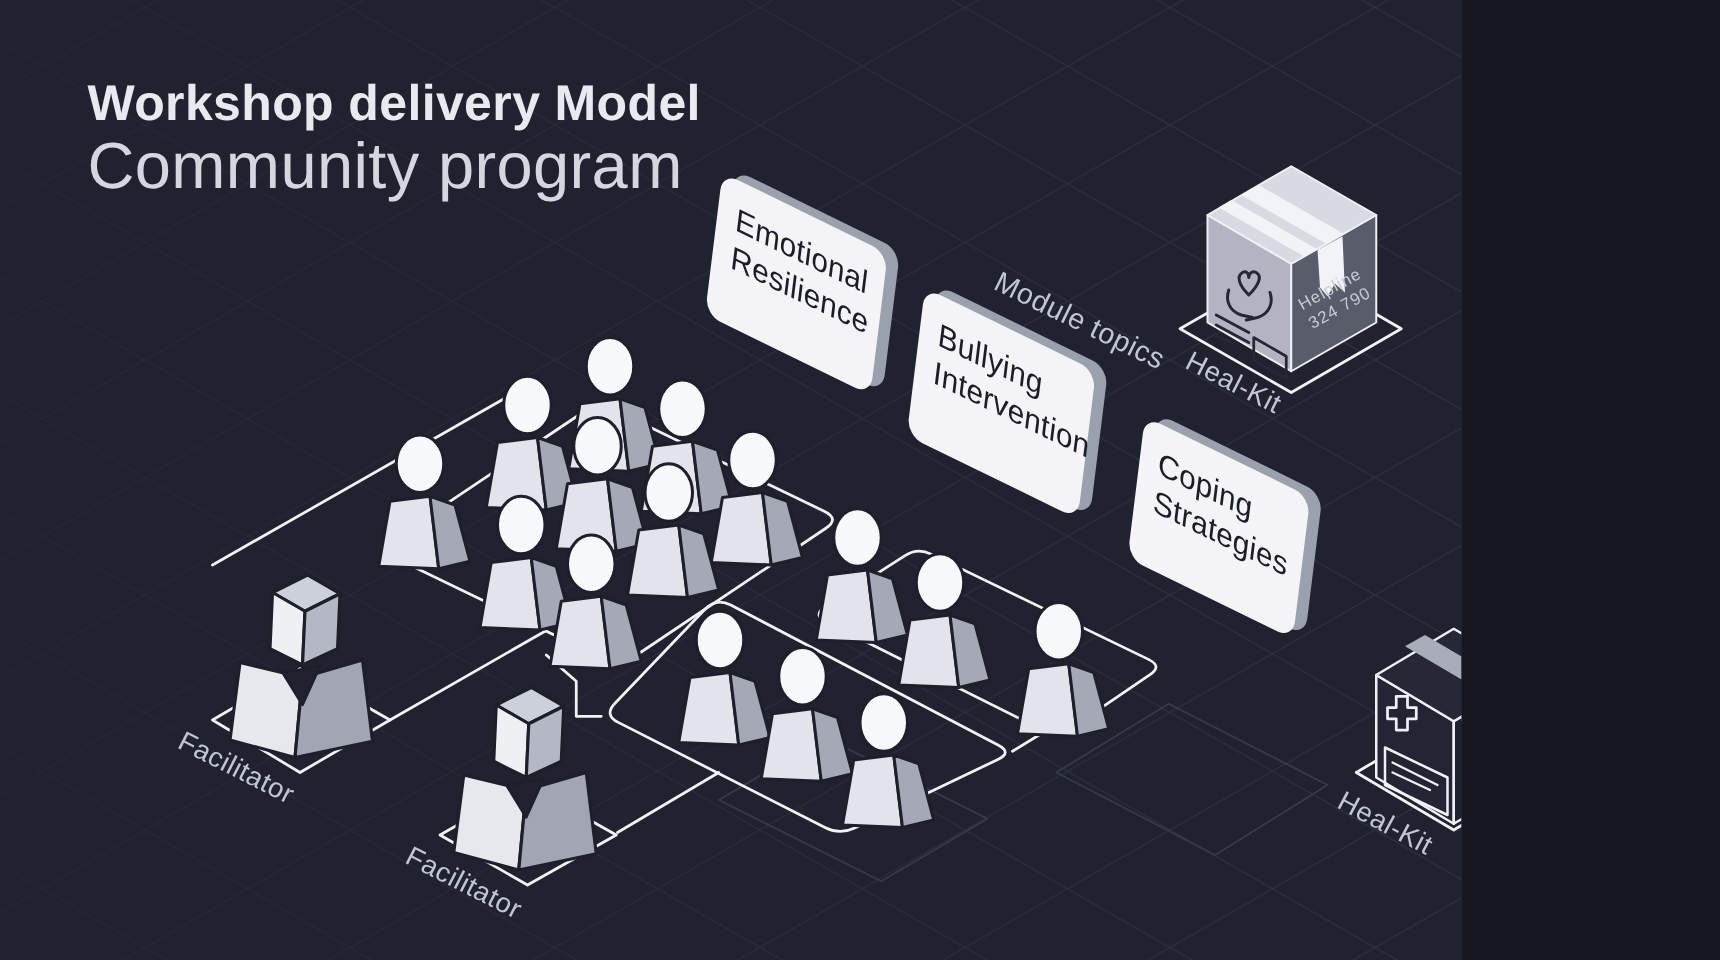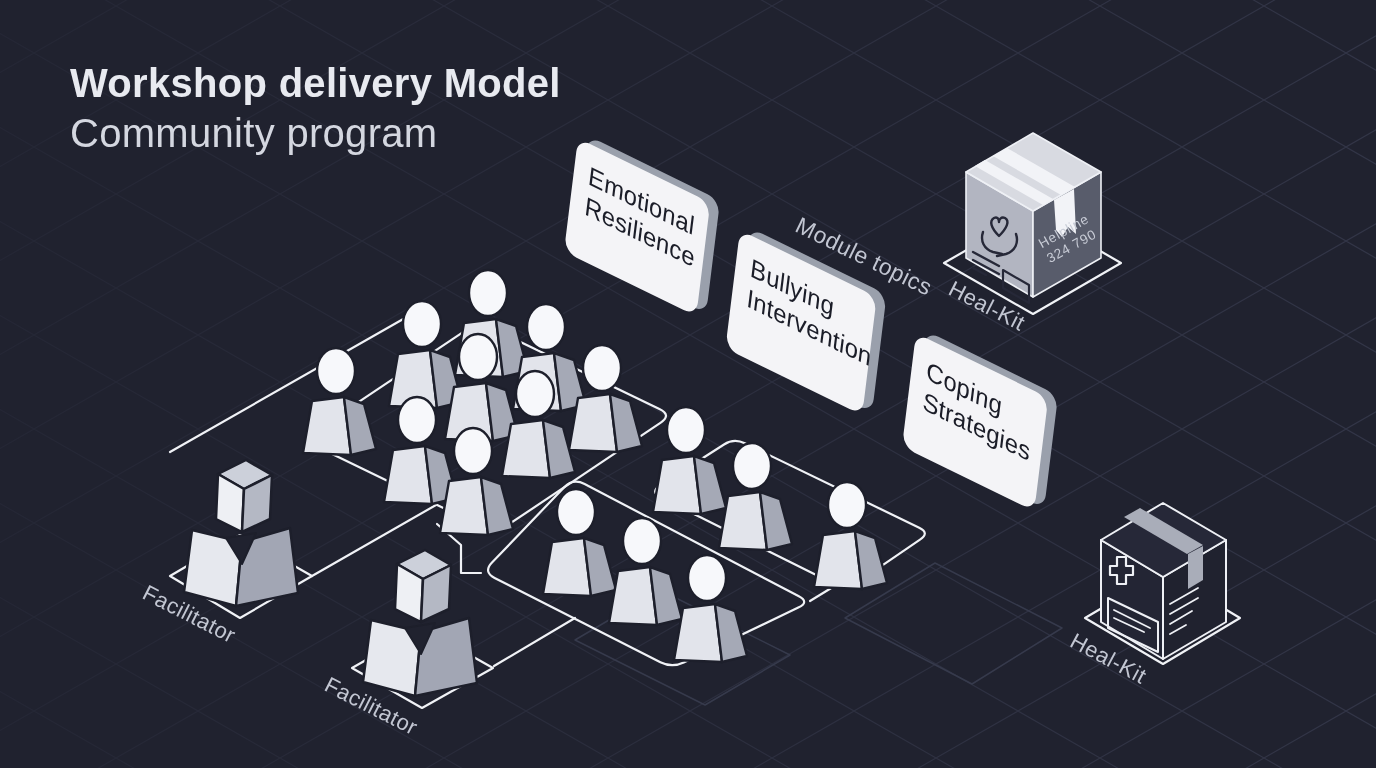--- a/index.html
+++ b/index.html
@@ -1,24 +1,24 @@
 <!DOCTYPE html>
 <html><head>
 <meta charset="utf-8">
 <style>
   html,body{margin:0;padding:0;background:#16171f;}
   .stage{
-    position:relative;width:1376px;height:768px;overflow:hidden;
+    position:relative;width:1169px;height:768px;overflow:hidden;
     background:#0f766e;
     font-family:"Liberation Sans", sans-serif;
   }
   svg.scene{position:absolute;left:0;top:0;}
   .title{position:absolute;left:70px;top:58px;}
   .title .l1{font-size:40px;font-weight:600;color:#e8eaf0;letter-spacing:.3px;line-height:50px;}
-  .title .l2{font-size:40px;font-weight:400;color:#d4d7e0;letter-spacing:.3px;line-height:50px;}
+  .title .l2{font-size:52px;font-weight:400;color:#d4d7e0;letter-spacing:.3px;line-height:50px;}
   .iso-label{
     position:absolute;color:#c2c6d2;font-size:22px;font-weight:400;
     transform-origin:0 0;white-space:nowrap;letter-spacing:.5px;
   }
   .card{
     position:absolute;transform-origin:0 0;
     transform:matrix(0.9,0.44,-0.12,0.97,0,0);
   }
   .card .back{position:absolute;inset:0;background:#9aa0ac;border-radius:14px;transform:translate(10px,-7px);}
   .card .face{position:absolute;inset:0;background:#f4f4f7;border-radius:14px;}

